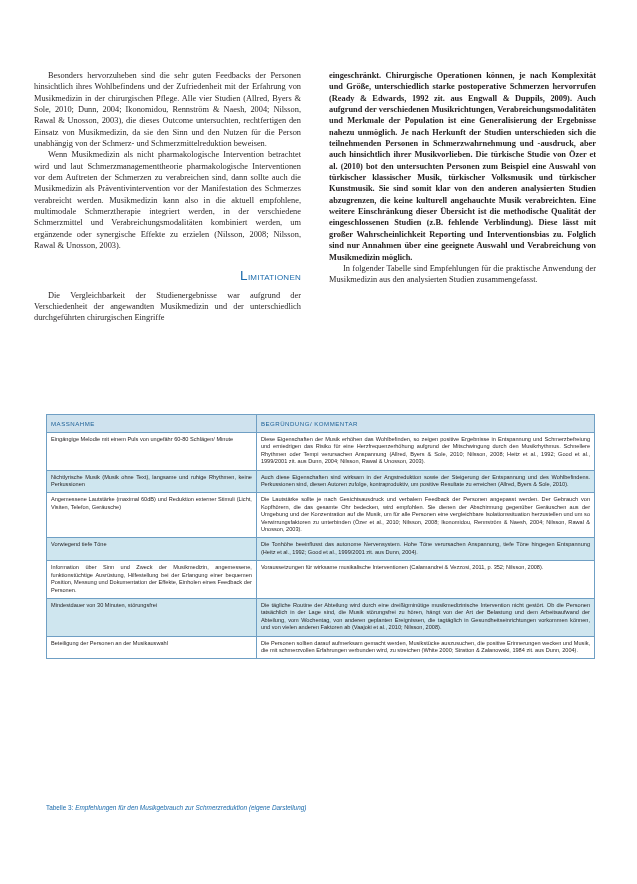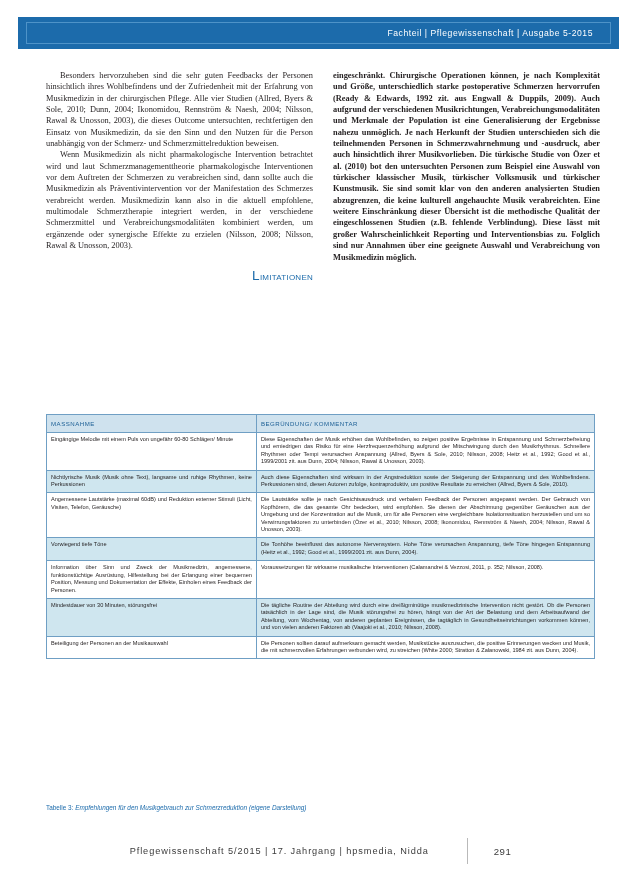--- a/index.html
+++ b/index.html
@@ -52,25 +52,25 @@
     font-family: "Liberation Sans", "DejaVu Sans", sans-serif;
     font-size: 8.6px;
     letter-spacing: 0.55px;
     padding-right: 26px;
     white-space: nowrap;
   }
 
   
   .columns {
     position: absolute;
-    left: 46px;
+    left: 34px;
     right: 42px;
     top: 70px;
     display: flex;
-    gap: 20px;
+    gap: 28px;
   }
   .col {
     width: 267px;
     flex: 0 0 267px;
   }
   p.body {
     margin: 0;
     font-size: 8.35px;
     line-height: 11.35px;
     text-align: justify;
@@ -178,35 +178,33 @@
     font-size: 9.6px;
     color: #3b3b3b;
     letter-spacing: 0.5px;
   }
 </style>
 </head>
 <body>
 
 <div class="page">
 
-  <div class="header-bar">
-    <div class="inner-rule"></div>
-    <div class="header-text">Fachteil | Pflegewissenschaft |  Ausgabe 5-2015</div>
-  </div>
 
   <div class="columns">
 
     <div class="col">
       <p class="body">Besonders hervorzuheben sind die sehr guten Feedbacks der Personen hinsichtlich ihres Wohlbefindens und der Zufriedenheit mit der Erfahrung von Musikmedizin in der chirurgischen Pflege. Alle vier Studien (Allred, Byers &amp; Sole, 2010; Dunn, 2004; Ikonomidou, Rennström &amp; Naesh, 2004; Nilsson, Rawal &amp; Unosson, 2003), die dieses Outcome untersuchten, rechtfertigen den Einsatz von Musikmedizin, da sie den Sinn und den Nutzen für die Person unabhängig von der Schmerz- und Schmerzmittelreduktion beweisen.</p>
       <p class="body">Wenn Musikmedizin als nicht pharmakologische Intervention betrachtet wird und laut Schmerzmanagementtheorie pharmakologische Interventionen vor dem Auftreten der Schmerzen zu verabreichen sind, dann sollte auch die Musikmedizin als Präventivintervention vor der Manifestation des Schmerzes verabreicht werden. Musikmedizin kann also in die aktuell empfohlene, multimodale Schmerztherapie integriert werden, in der verschiedene Schmerzmittel und Verabreichungsmodalitäten kombiniert werden, um ergänzende oder synergische Effekte zu erzielen (Nilsson, 2008; Nilsson, Rawal &amp; Unosson, 2003).</p>
       <h2 class="section"><span class="cap">L</span><span>imitationen</span></h2>
+      <p class="body">Die Vergleichbarkeit der Studienergebnisse war aufgrund der Verschiedenheit der angewandten Musikmedizin und der unterschiedlich durchgeführten chirurgischen Eingriffe</p>
     </div>
 
     <div class="col">
       <p class="body cont">eingeschränkt. Chirurgische Operationen können, je nach Komplexität und Größe, unterschiedlich starke postoperative Schmerzen hervorrufen (Ready &amp; Edwards, 1992 zit. aus Engwall &amp; Duppils, 2009). Auch aufgrund der verschiedenen Musikrichtungen, Verabreichungsmodalitäten und Merkmale der Population ist eine Generalisierung der Ergebnisse nahezu unmöglich. Je nach Herkunft der Studien unterschieden sich die teilnehmenden Personen in Schmerzwahrnehmung und -ausdruck, aber auch hinsichtlich ihrer Musikvorlieben. Die türkische Studie von Özer et al. (2010) bot den untersuchten Personen zum Beispiel eine Auswahl von türkischer klassischer Musik, türkischer Volksmusik und türkischer Kunstmusik. Sie sind somit klar von den anderen analysierten Studien abzugrenzen, die keine kulturell angehauchte Musik verabreichten. Eine weitere Einschränkung dieser Übersicht ist die methodische Qualität der eingeschlossenen Studien (z.B. fehlende Verblindung). Diese lässt mit großer Wahrscheinlichkeit Reporting und Interventionsbias zu. Folglich sind nur Annahmen über eine geeignete Auswahl und Verabreichung von Musikmedizin möglich.</p>
+      <p class="body">In folgender Tabelle sind Empfehlungen für die praktische Anwendung der Musikmedizin aus den analysierten Studien zusammengefasst.</p>
     </div>
 
   </div>
 
   <div class="table-wrap">
     <table class="rec">
       <colgroup>
           <col class="c1">
           <col class="c2">
         </colgroup>
@@ -247,19 +245,14 @@
           </tr>
         </tbody>
     </table>
   </div>
 
   <div class="caption">
     <span class="lab">Tabelle 3:</span>
     <span class="ttl">Empfehlungen für den Musikgebrauch zur Schmerzreduktion (eigene Darstellung)</span>
   </div>
 
-  <div class="footer">
-    <span class="ftext">Pflegewissenschaft 5/2015 | 17. Jahrgang | hpsmedia, Nidda</span>
-    <span class="divider"></span>
-    <span class="pageno">291</span>
-  </div>
 
 </div>
 
 </body></html>

